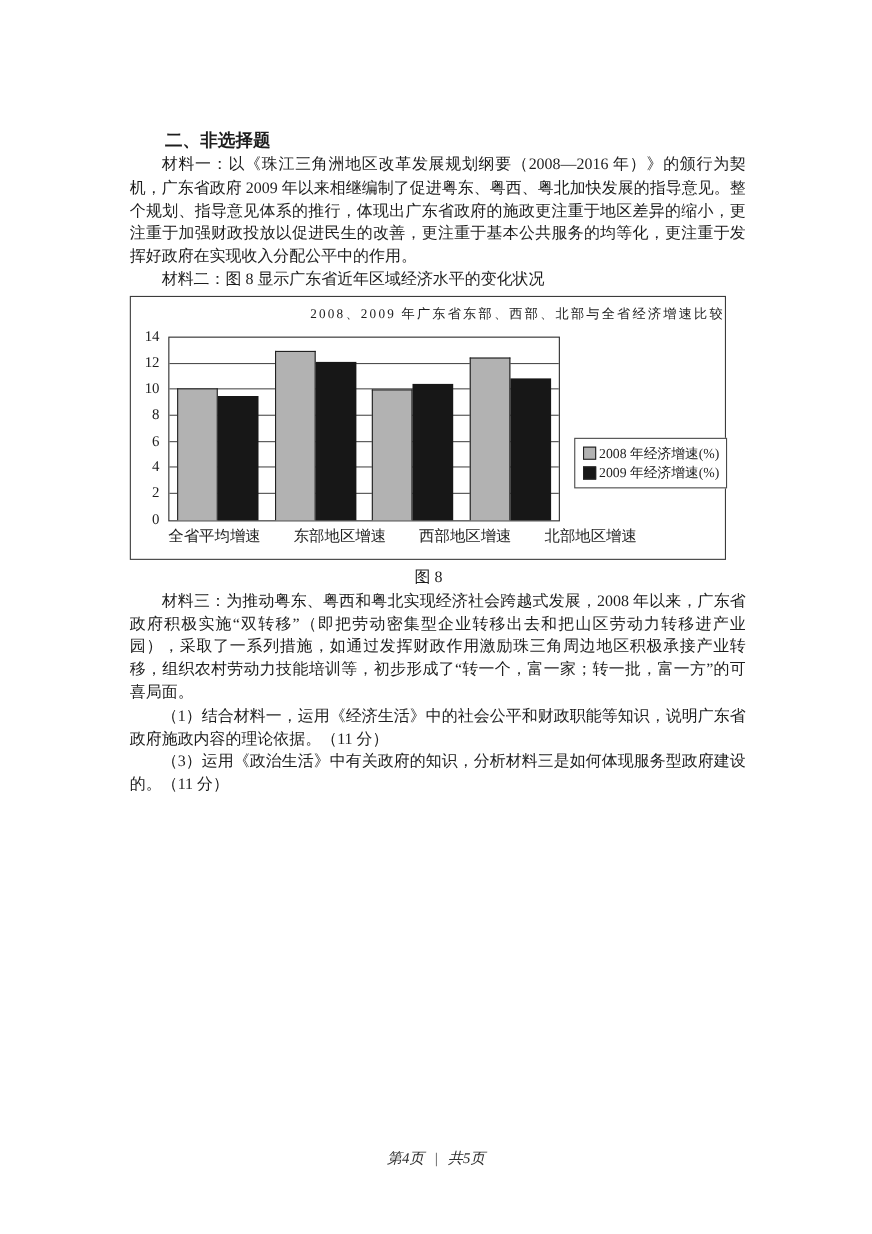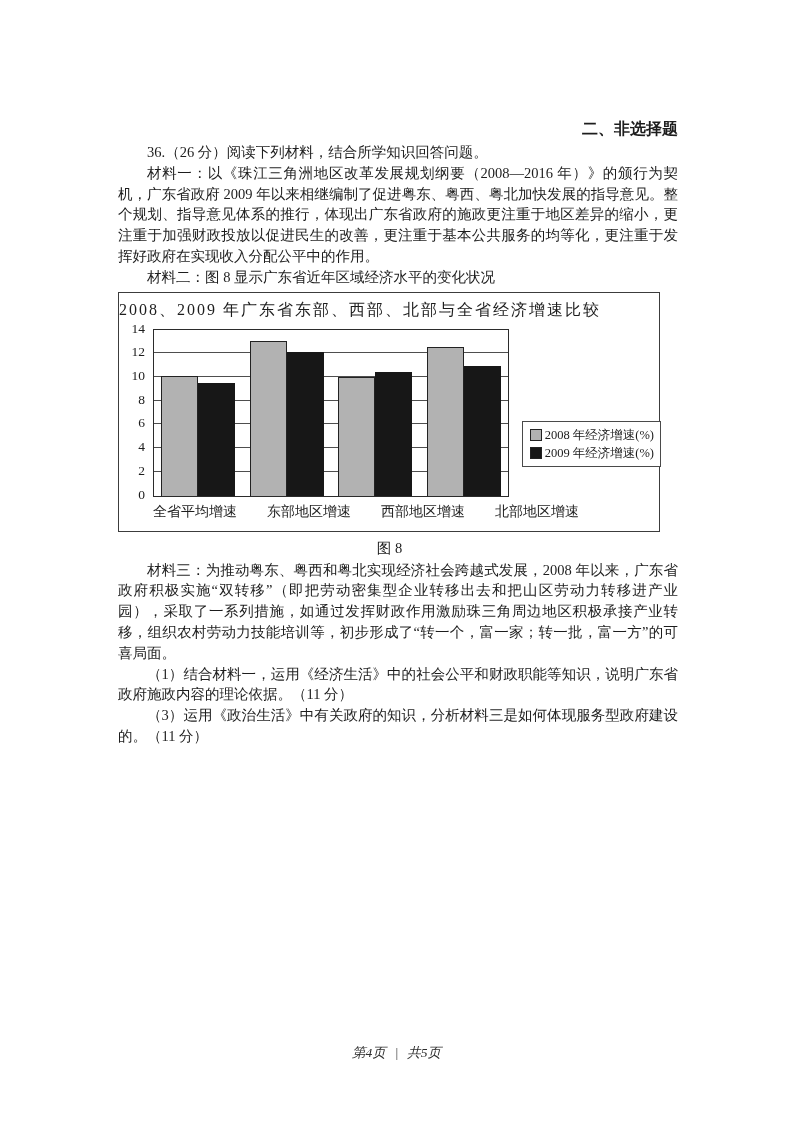--- a/index.html
+++ b/index.html
@@ -13,21 +13,20 @@
   }
   .content{
     position:absolute;
     left:118px;top:118px;width:560px;
   }
   .section-heading{
     font-weight:bold;
     font-size:16px;line-height:22px;
     text-indent:2em;
     margin:0;
-    text-align:right;
   }
   .para{
     margin:0;
     font-size:14.5px;line-height:20.8px;
     text-align:justify;
     text-indent:2em;
     word-break:break-all;
   }
   .para.first{margin-top:2px;}
   .source-line{
@@ -39,22 +38,22 @@
   
   .chart-figure{margin:4px 0 2px 0;width:543px;}
   .chart-box{
     position:relative;
     width:540px;height:238px;
     border:1.5px solid #3c3c3c;
     background:#fff;
   }
   .chart-title{
     position:absolute;top:7px;left:0;right:0;
-    text-align:left;
-    font-size:16px;letter-spacing:2px;
+    text-align:right;
+    font-size:12px;letter-spacing:2px;
     white-space:nowrap;
   }
   .plot{
     position:absolute;left:34px;top:36px;
     width:354px;height:166px;
     border:1.5px solid #2b2b2b;
     background:#fff;
   }
   .gridline{
     position:absolute;left:0;right:0;height:0;
@@ -125,21 +124,20 @@
   .footer .sep{margin:0 9px;color:#444;}
 </style>
 </head>
 <body>
 
 <div class="page">
   <div class="content">
 
     <h2 class="section-heading">二、非选择题</h2>
 
-    <p class="para first">36.（26 分）阅读下列材料，结合所学知识回答问题。</p>
 
     <p class="para">材料一：以《珠江三角洲地区改革发展规划纲要（2008—2016 年）》的颁行为契机，广东省政府 2009 年以来相继编制了促进粤东、粤西、粤北加快发展的指导意见。整个规划、指导意见体系的推行，体现出广东省政府的施政更注重于地区差异的缩小，更注重于加强财政投放以促进民生的改善，更注重于基本公共服务的均等化，更注重于发挥好政府在实现收入分配公平中的作用。</p>
 
     <p class="para">材料二：图 8 显示广东省近年区域经济水平的变化状况</p>
 
     <div class="chart-figure">
       <div class="chart-box">
         <div class="chart-title">2008、2009 年广东省东部、西部、北部与全省经济增速比较</div>
         <div class="y-axis" id="yAxis">
             <div class="ytick" style="bottom: calc(0% - 7px);">0</div>

